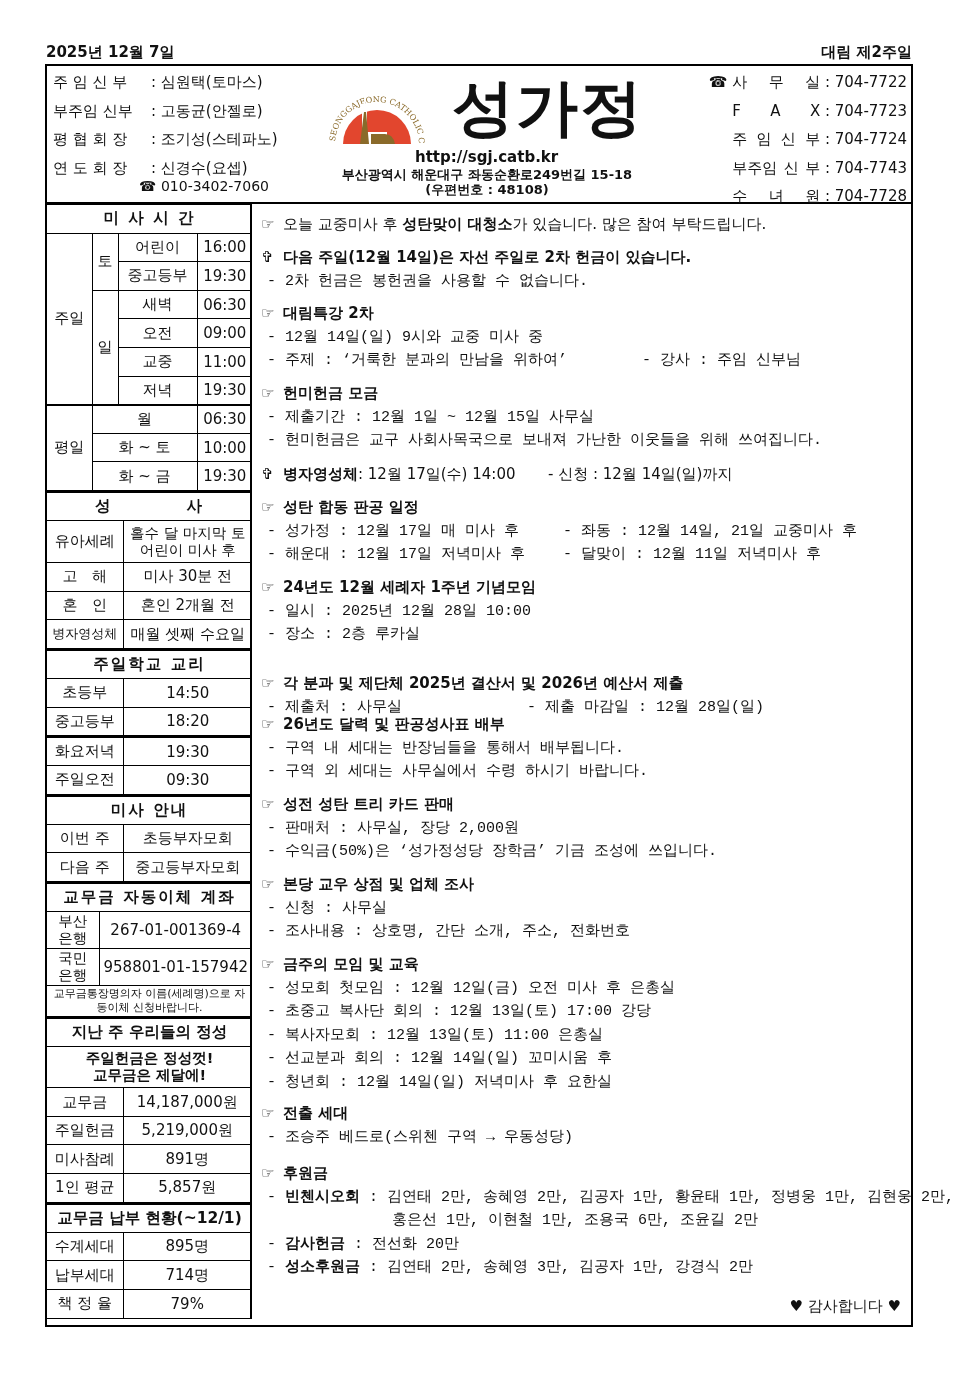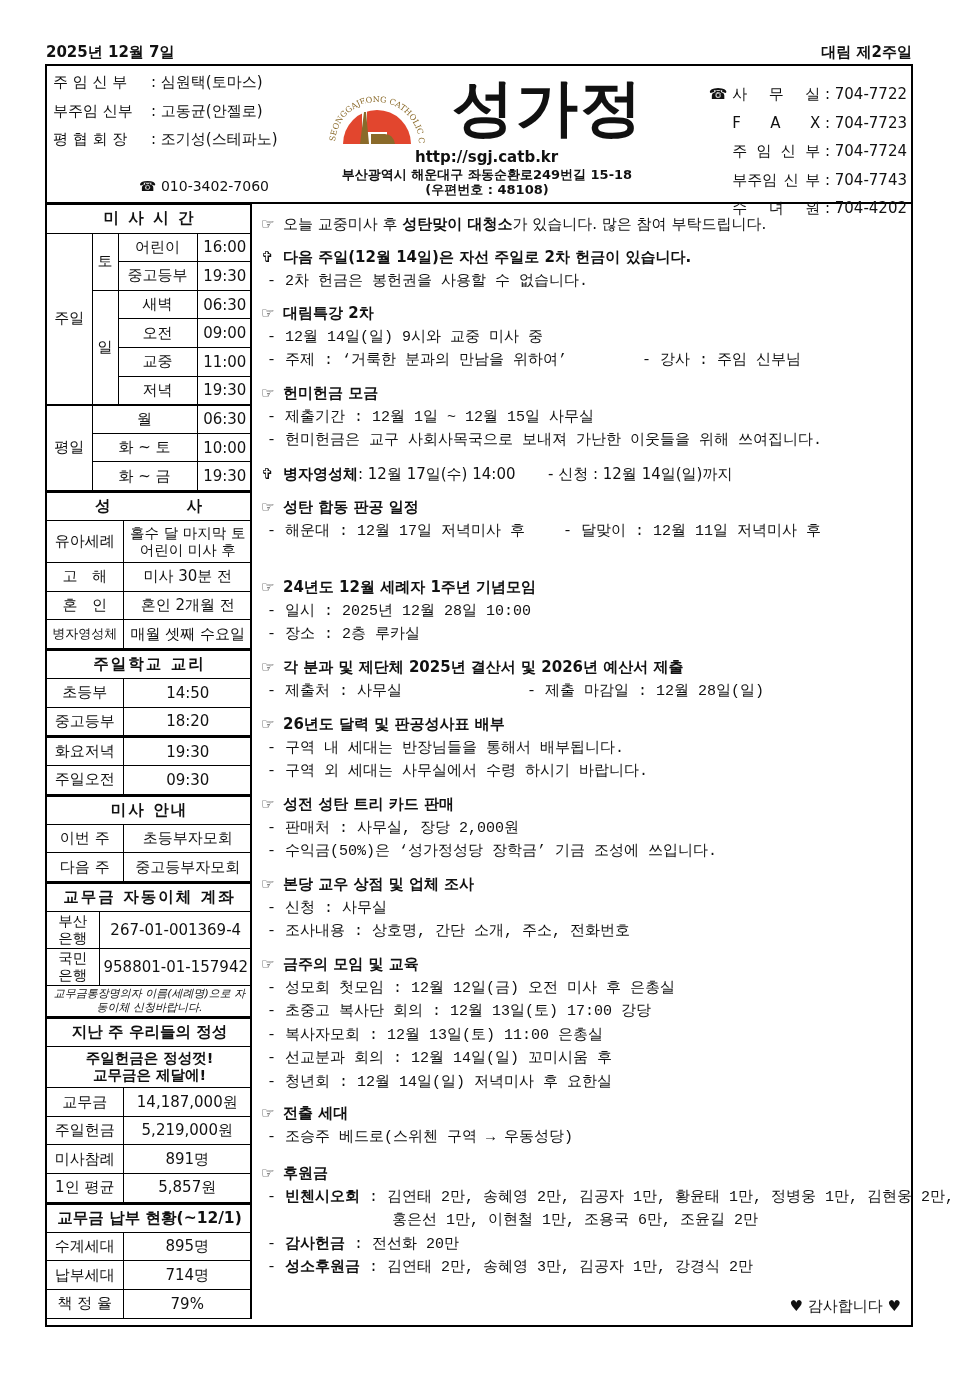--- a/index.html
+++ b/index.html
@@ -18,34 +18,34 @@
   .hleft .row { height: 28.5px; font-size: 15px; line-height: 28px; white-space: nowrap; }
   .hleft .row .lbl { display: inline-block; width: 98px; letter-spacing: 0; }
 
   .logo { position: absolute; left: 280px; top: 6px; width: 100px; height: 80px; }
   .title { position: absolute; left: 405px; top: 0; font-size: 62px; font-weight: bold; letter-spacing: 2px; line-height: 84px; font-family: "DejaVu Sans", sans-serif; }
   .url { position: absolute; left: 368px; top: 82px; font-size: 15px; font-weight: bold; }
   .addr { position: absolute; left: 270px; top: 101px; width: 340px; text-align: center; font-size: 13px; font-weight: bold; line-height: 15px; }
 
   .hright { position: absolute; right: 4px; top: 2px; width: 240px; }
   .hright .row { height: 28.5px; font-size: 15px; line-height: 28px; text-align: right; white-space: nowrap; }
-  .hright .lbl { display: inline-block; text-align: justify; text-align-last: justify; width: 88px; margin-top: 12px; }
+  .hright .lbl { display: inline-block; text-align: justify; text-align-last: justify; width: 88px; }
 
   
   .side { position: absolute; left: 0; top: 138px; width: 205px; border-right: 2px solid #000; }
   table { border-collapse: collapse; width: 205px; font-size: 15px; }
   td { border: 1px solid #000; text-align: center; height: 28.6px; padding: 0 2px; white-space: nowrap; }
   .side table { border-left: none; }
   .side td:first-child { border-left: none; }
   .side td:last-child { border-right: none; text-align: center; }
   .hdr td { font-weight: bold; font-size: 15.5px; letter-spacing: 2px; }
   .sec { border-top: 2px solid #000; }
   td.r { text-align: right; padding-right: 3px; }
   td.small { font-size: 13px; }
-  td.tiny { font-size: 11px; line-height: 14px; white-space: normal; font-style: italic; }
+  td.tiny { font-size: 11px; line-height: 14px; white-space: normal; }
   td.two { line-height: 17px; white-space: normal; font-size: 14.5px; }
 
   
   .main { position: absolute; left: 207px; top: 138px; width: 657px; padding-left: 7px; font-size: 15px; }
   .item { position: absolute; left: 7px; white-space: nowrap; }
   .ln { line-height: 23.5px; }
   .hd { font-weight: bold; }
   .ico { display: inline-block; width: 22px; font-weight: normal; }
   .sub { padding-left: 6px; font-family: Liberation Mono, monospace; }
   .tab { display: inline-block; }
@@ -59,20 +59,21 @@
   <span class="week">대림 제2주일</span>
 </div>
 
 <div class="frame">
 
   <div class="header">
     <div class="hleft">
       <div class="row"><span class="lbl">주 임 신 부</span>: <span>심원택(토마스)</span></div>
       <div class="row"><span class="lbl">부주임 신부</span>: <span>고동균(안젤로)</span></div>
       <div class="row"><span class="lbl">평 협 회 장</span>: <span>조기성(스테파노)</span></div>
+      <div class="row"><span class="lbl">연 도 회 장</span>: <span>신경수(요셉)</span></div>
     </div>
     <div class="phone" style="position:absolute;left:92px;top:112px;font-size:14px;">
       <span>☎</span>
       <span>010-3402-7060</span>
     </div>
 
     <div class="logo">
       <svg width="100" height="80" viewBox="0 0 100 80">
         <defs>
           <path id="arc" d="M 8 72 A 42 42 0 0 1 92 72"></path>
@@ -92,21 +93,21 @@
     <div class="addr">
       <div>부산광역시 해운대구 좌동순환로249번길 15-18</div>
       <div>(우편번호 : 48108)</div>
     </div>
 
     <div class="hright">
       <div class="row"><span>☎</span> <span class="lbl">사 무 실</span> : <span>704-7722</span></div>
       <div class="row"><span class="lbl">F A X</span> : <span>704-7723</span></div>
       <div class="row"><span class="lbl">주 임 신 부</span> : <span>704-7724</span></div>
       <div class="row"><span class="lbl">부주임 신 부</span> : <span>704-7743</span></div>
-      <div class="row"><span class="lbl">수 녀 원</span> : <span>704-4202</span></div>
+      <div class="row"><span class="lbl">수 녀 원</span> : <span>704-7728</span></div>
     </div>
   </div>
 
   <div class="side">
     <table>
       <colgroup>
           <col style="width:45px">
           <col style="width:26px">
           <col style="width:79px">
           <col style="width:55px">
@@ -344,30 +345,31 @@
       <div class="ln sub">- 제출기간 : 12월 1일 ~ 12월 15일 사무실</div>
       <div class="ln sub">- 헌미헌금은 교구 사회사목국으로 보내져 가난한 이웃들을 위해 쓰여집니다.</div>
     </div>
 
     <div class="item ln" style="top:259px">
       <span class="ico">✞</span><b>병자영성체</b><span class="tab" style="width:190px"> : 12월 17일(수) 14:00</span><span>- 신청 : 12월 14일(일)까지</span>
     </div>
 
     <div class="item" style="top:292px">
       <div class="ln hd"><span class="ico">☞</span><span>성탄 합동 판공 일정</span></div>
+      <div class="ln sub"><span class="tab" style="width:296px">- 성가정 : 12월 17일 매 미사 후</span><span>- 좌동 : 12월 14일, 21일 교중미사 후</span></div>
       <div class="ln sub"><span class="tab" style="width:296px">- 해운대 : 12월 17일 저녁미사 후</span><span>- 달맞이 : 12월 11일 저녁미사 후</span></div>
     </div>
 
     <div class="item" style="top:372px">
       <div class="ln hd"><span class="ico">☞</span><span>24년도 12월 세례자 1주년 기념모임</span></div>
       <div class="ln sub">- 일시 : 2025년 12월 28일 10:00</div>
       <div class="ln sub">- 장소 : 2층 루카실</div>
     </div>
 
-    <div class="item" style="top:452px">
+    <div class="item" style="top:468px">
       <div class="ln hd"><span class="ico">☞</span><span>각 분과 및 제단체 2025년 결산서 및 2026년 예산서 제출</span></div>
       <div class="ln sub"><span class="tab" style="width:260px">- 제출처 : 사무실</span><span>- 제출 마감일 : 12월 28일(일)</span></div>
     </div>
 
     <div class="item" style="top:509px">
       <div class="ln hd"><span class="ico">☞</span><span>26년도 달력 및 판공성사표 배부</span></div>
       <div class="ln sub">- 구역 내 세대는 반장님들을 통해서 배부됩니다.</div>
       <div class="ln sub">- 구역 외 세대는 사무실에서 수령 하시기 바랍니다.</div>
     </div>
 

